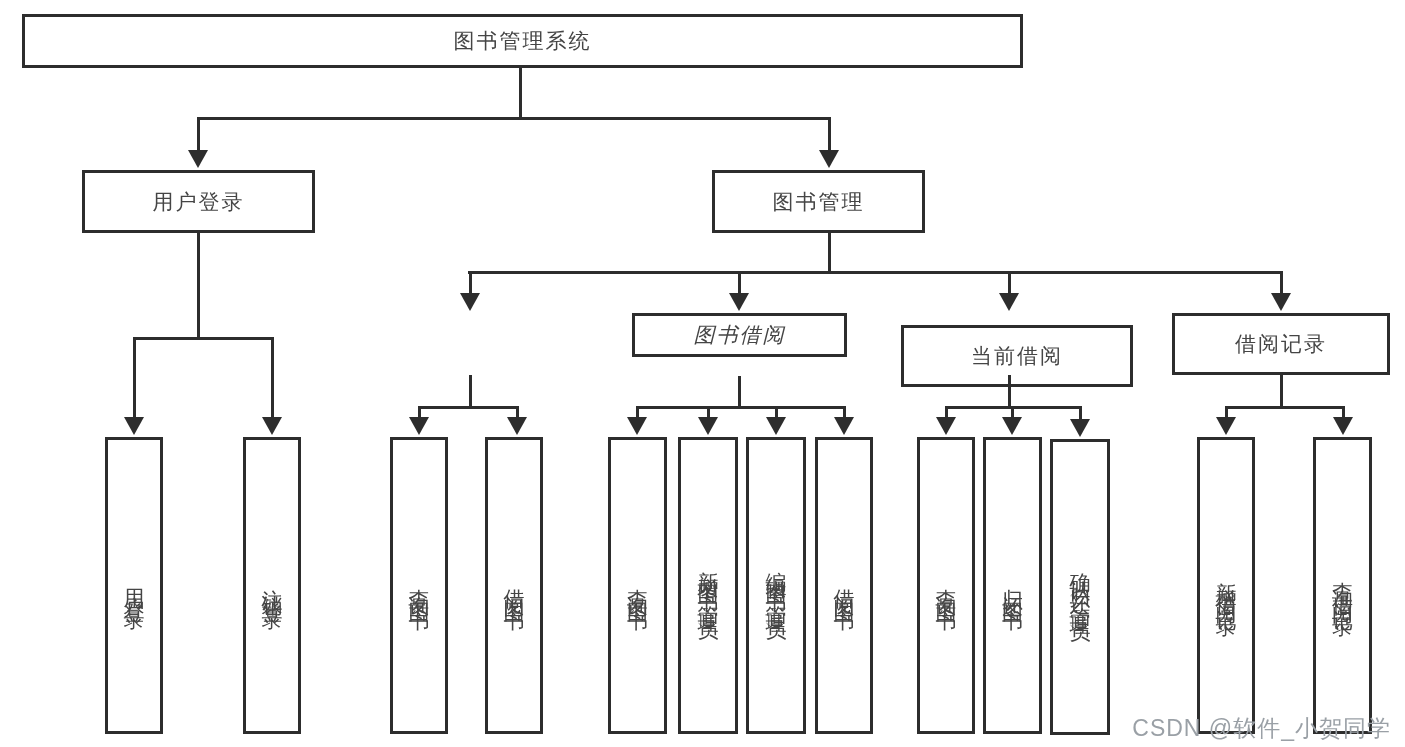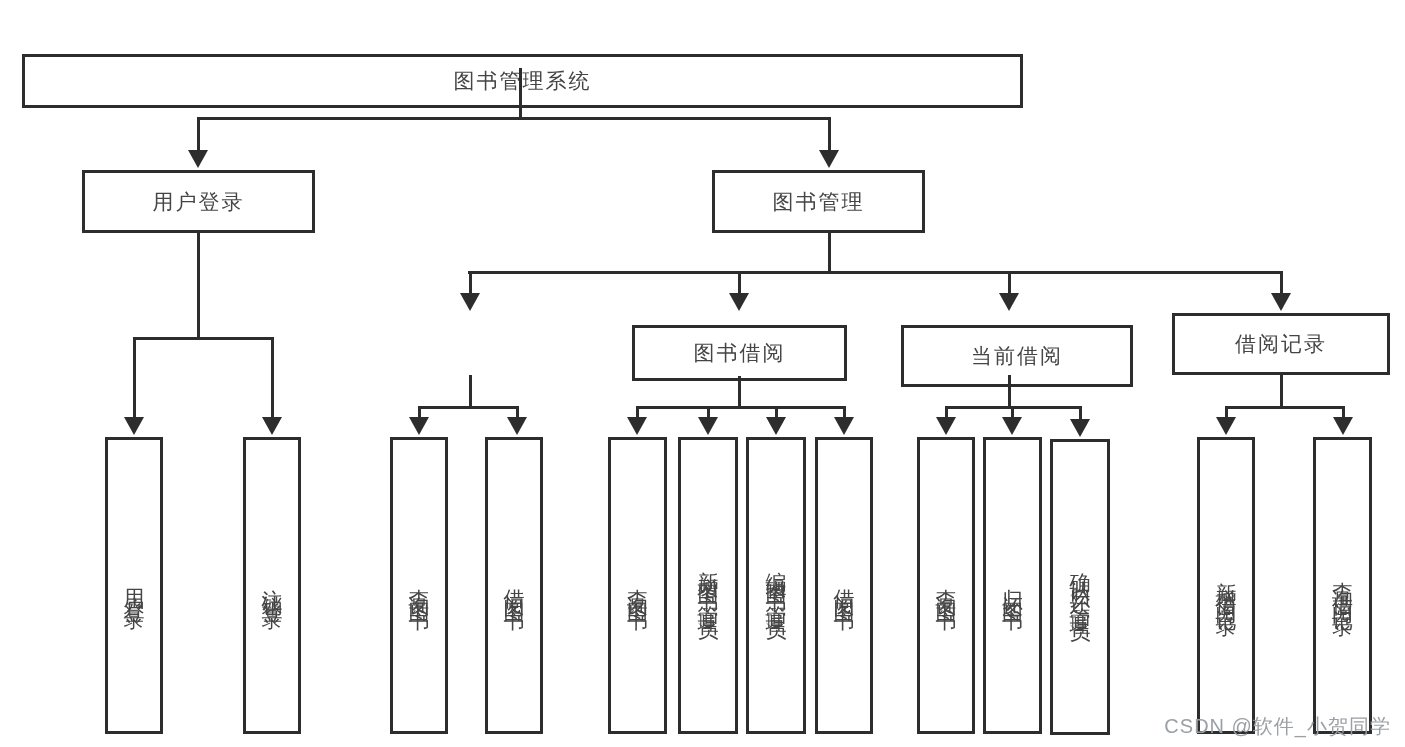--- a/index.html
+++ b/index.html
@@ -39,41 +39,41 @@
   .line{position:absolute;background:var(--line,#2d2d2d);}
   .ah{
     position:absolute;width:0;height:0;
     border-left:10px solid transparent;
     border-right:10px solid transparent;
     border-top:18px solid var(--line,#2d2d2d);
   }
   .watermark{
     position:absolute;
     top:713px;right:14px;
-    font-size:20px;letter-spacing:1px;
+    font-size:23px;letter-spacing:1px;
     color:var(--wm,#9aa0a6);
   }
 </style>
 </head>
 <body>
 
 <div id="canvas">
 
-  <div class="hbox" style="left:22px;top:14px;width:1001px;height:54px;margin-top:40px;">
+  <div class="hbox" style="left:22px;top:14px;width:1001px;height:54px;">
     <span>图书管理系统</span>
   </div>
 
   <div class="hbox" style="left:82px;top:170px;width:233px;height:63px;">
     <span>用户登录</span>
   </div>
   <div class="hbox" style="left:712px;top:170px;width:213px;height:63px;">
     <span>图书管理</span>
   </div>
 
-  <div class="hbox" style="left:632px;top:325px;width:215px;height:56px;">
+  <div class="hbox" style="left:632px;top:313px;width:215px;height:44px;font-style:italic;">
     <span>图书借阅</span>
   </div>
   <div class="hbox" style="left:901px;top:325px;width:232px;height:62px;">
     <span>当前借阅</span>
   </div>
   <div class="hbox" style="left:1172px;top:313px;width:218px;height:62px;">
     <span>借阅记录</span>
   </div>
 
   <div class="vbox" style="left:105px;top:437px;width:58px;height:297px;">

